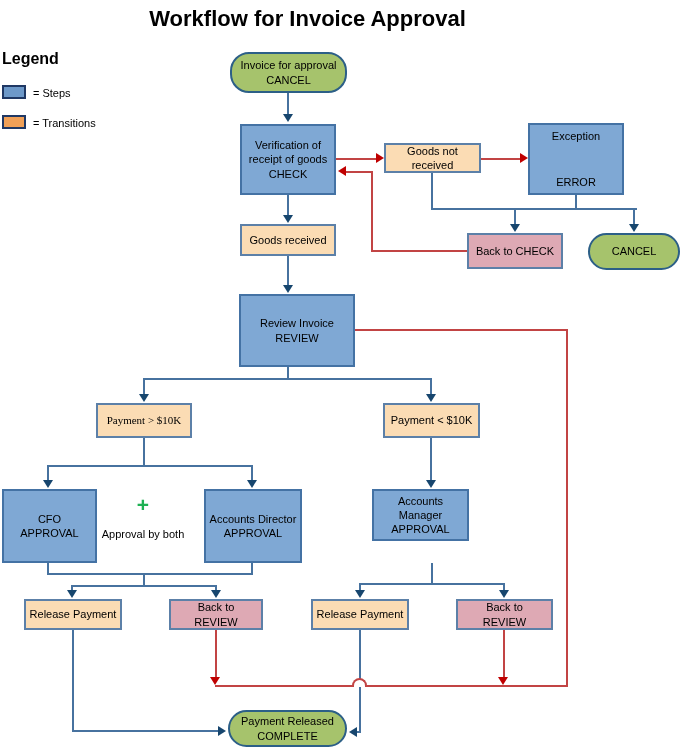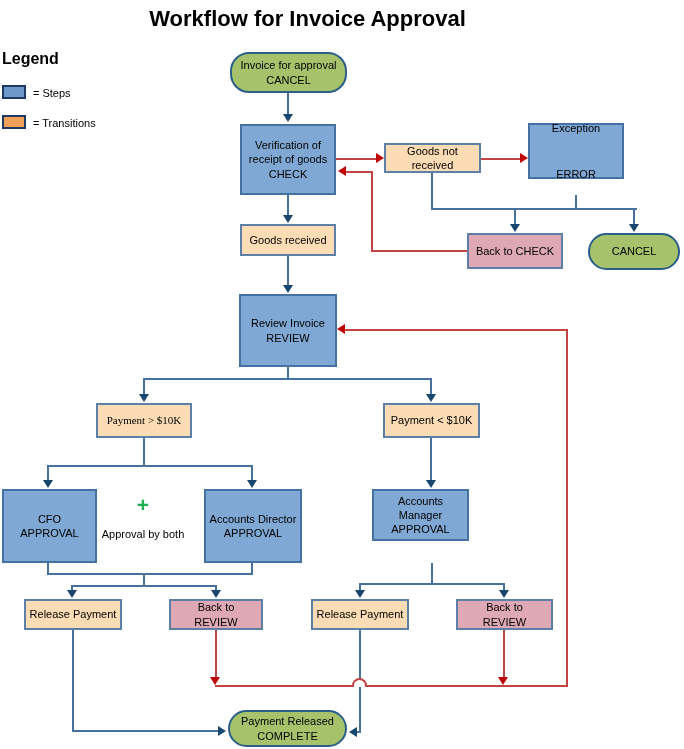--- a/index.html
+++ b/index.html
@@ -138,38 +138,38 @@
 
   <div class="node step" style="left:240px;top:124px;width:96px;height:71px;">
     <span>Verification of receipt of goods</span>
     <span>CHECK</span>
   </div>
 
   <div class="node trans narrow" style="left:384px;top:143px;width:97px;height:30px;">
     <span>Goods not received</span>
   </div>
 
-  <div class="node step" style="left:528px;top:123px;width:96px;height:56px;gap:32px;">
+  <div class="node step" style="left:528px;top:123px;width:96px;height:72px;gap:32px;">
     <span>Exception</span>
     <span>ERROR</span>
   </div>
 
   <div class="node trans" style="left:240px;top:224px;width:96px;height:32px;">
     <span>Goods received</span>
   </div>
 
   <div class="node back" style="left:467px;top:233px;width:96px;height:36px;">
     <span>Back to CHECK</span>
   </div>
 
   <div class="node term" style="left:588px;top:233px;width:92px;height:37px;">
     <span>CANCEL</span>
   </div>
 
-  <div class="node step" style="left:239px;top:294px;width:98px;height:73px;text-align:center;">
+  <div class="node step" style="left:239px;top:294px;width:116px;height:73px;text-align:center;">
     <span>Review Invoice</span>
     <span>REVIEW</span>
   </div>
 
   <div class="node trans" style="left:96px;top:403px;width:96px;height:35px;font-family:Liberation Serif, serif;">
     <span>Payment &gt; $10K</span>
   </div>
 
   <div class="node trans" style="left:383px;top:403px;width:97px;height:35px;">
     <span>Payment &lt; $10K</span>

